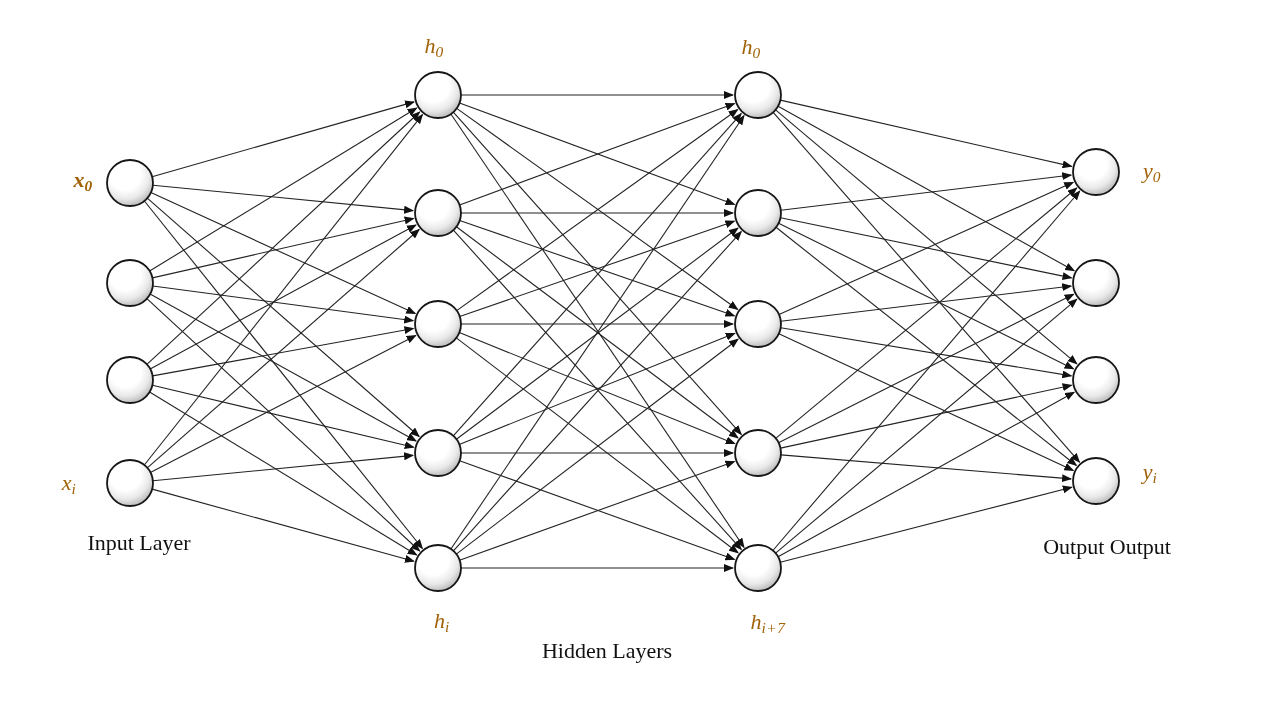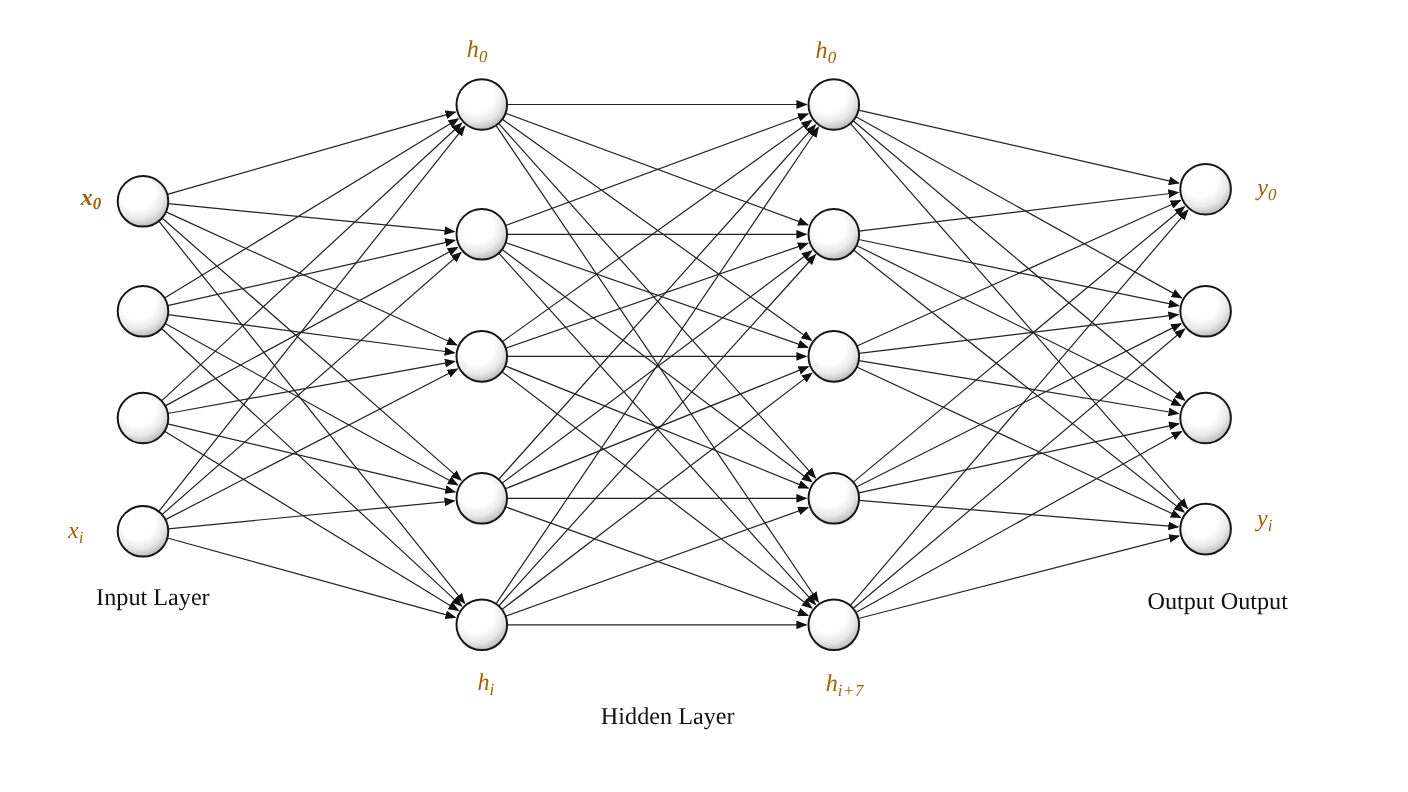--- a/index.html
+++ b/index.html
@@ -174,16 +174,16 @@
     <span>h</span><span class="msub">i+7</span>
   </div>
   <div class="math-label" style="left:1152px; top:172px;">
     <span>y</span><span class="msub">0</span>
   </div>
   <div class="math-label" style="left:1150px; top:473px;">
     <span>y</span><span class="msub">i</span>
   </div>
 
   <div class="layer-caption" style="left:139px; top:543px;">Input Layer</div>
-  <div class="layer-caption" style="left:607px; top:651px;">Hidden Layer</div>
+  <div class="layer-caption" style="left:607px; top:651px;">Hidden Layers</div>
   <div class="layer-caption" style="left:1107px; top:547px;">Output Output</div>
 
 </div>
 
 </body></html>

